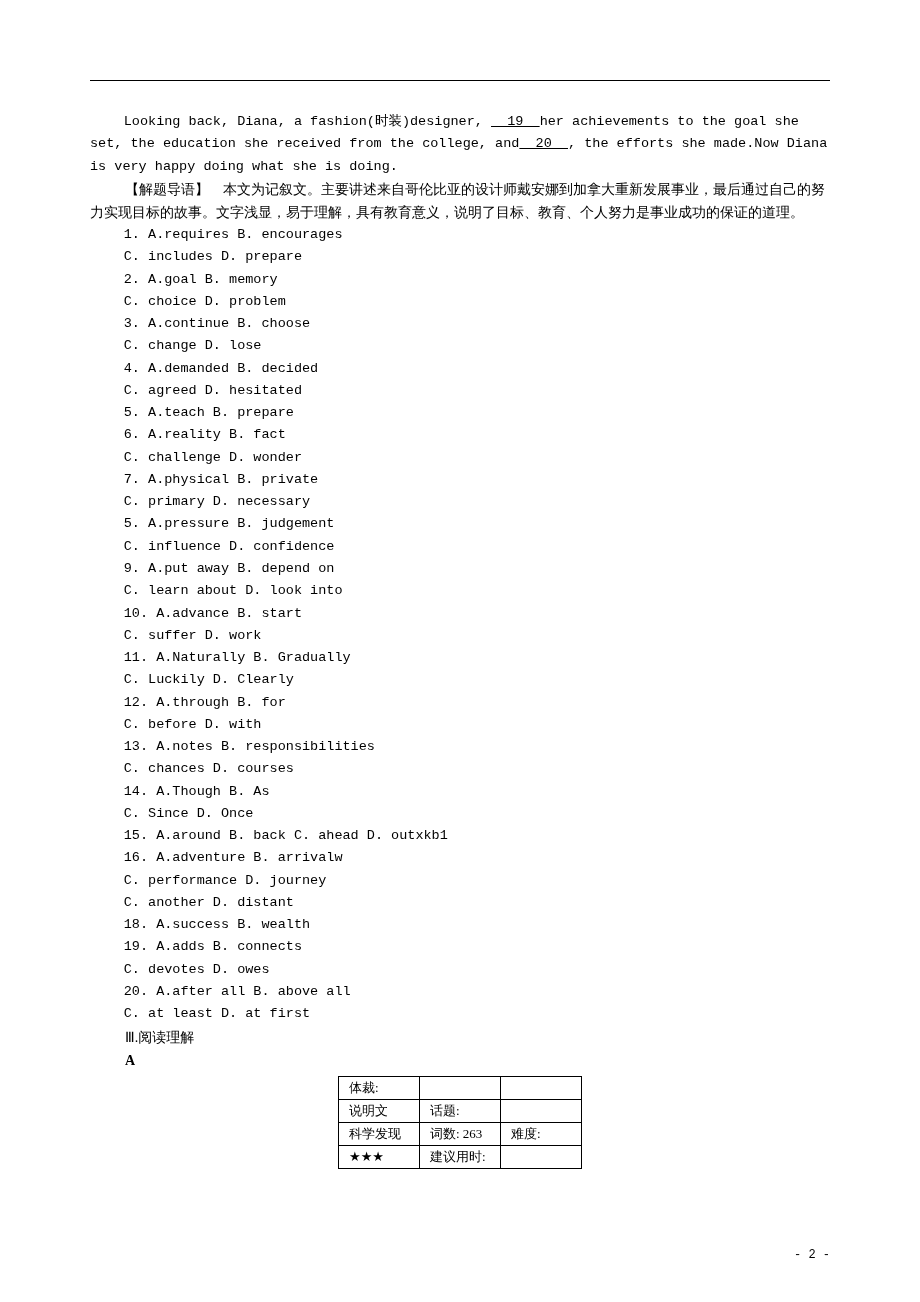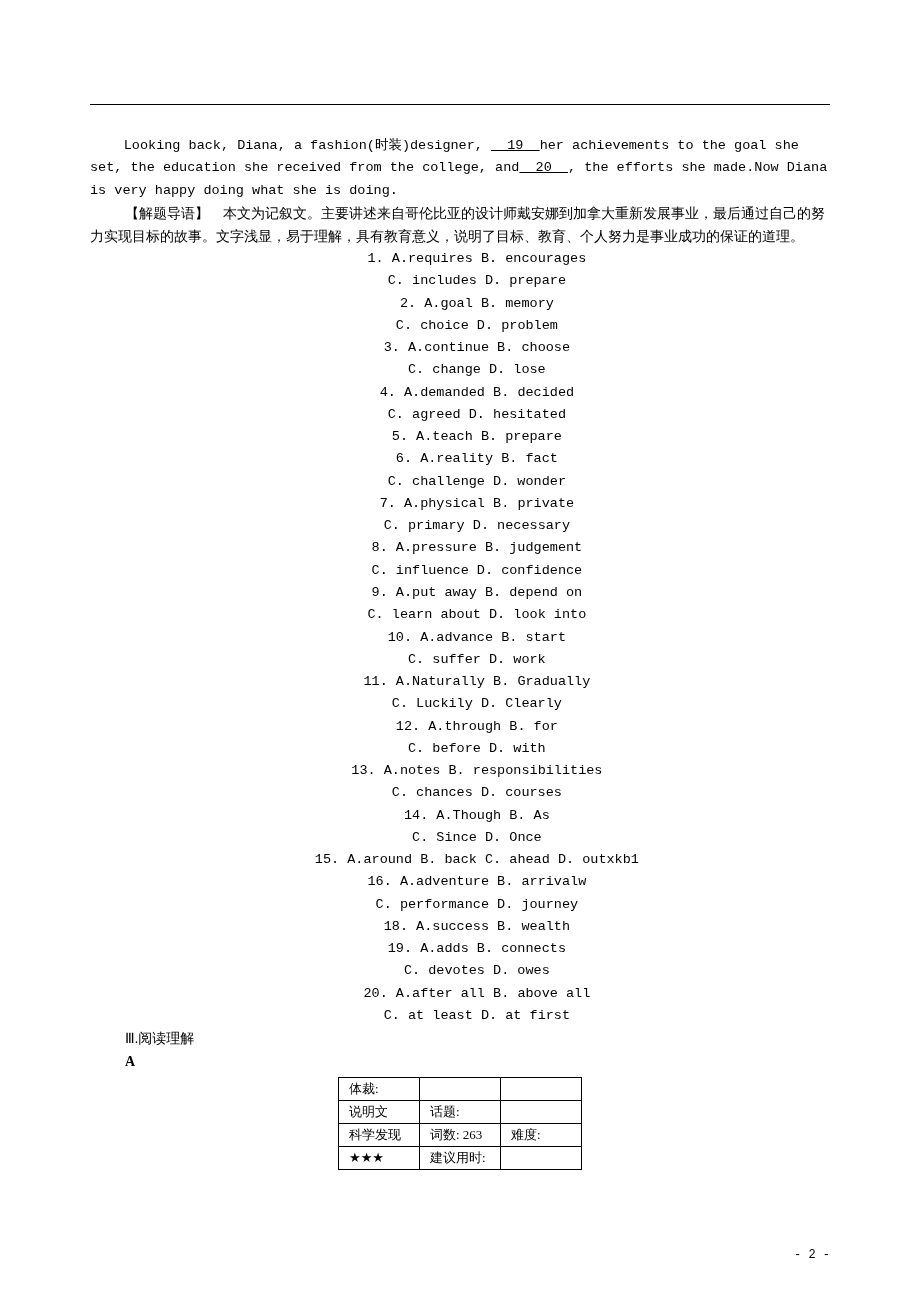--- a/index.html
+++ b/index.html
@@ -5,21 +5,21 @@
   body {
     margin: 0;
     padding: 0;
     background: #ffffff;
     font-family: "SimSun", "宋体", serif;
     font-size: 14px;
     color: #000000;
     width: 920px;
   }
   .page {
-    padding: 104px 90px 60px 90px;
+    padding: 80px 90px 60px 90px;
     box-sizing: border-box;
     position: relative;
     min-height: 1302px;
   }
   .hr-top {
     border: none;
     border-top: 1px solid #000;
     margin: 0 0 30px 0;
   }
   .line {
@@ -37,21 +37,20 @@
   }
   .blank {
     text-decoration: underline;
     white-space: pre;
   }
   .bold {
     font-weight: bold;
   }
   .options-block .line {
     text-indent: 2.5em;
-    text-align: center;
   }
   table.info {
     border-collapse: collapse;
     margin: 4px auto 0 auto;
   }
   table.info td {
     border: 1px solid #000;
     padding: 2px 10px;
     font-size: 13px;
     min-width: 60px;
@@ -85,37 +84,38 @@
     <div class="line">C. choice  D. problem</div>
     <div class="line">3. A.continue  B. choose</div>
     <div class="line">C. change  D. lose</div>
     <div class="line">4. A.demanded  B. decided</div>
     <div class="line">C. agreed  D. hesitated</div>
     <div class="line">5. A.teach  B. prepare</div>
     <div class="line">6. A.reality  B. fact</div>
     <div class="line">C. challenge  D. wonder</div>
     <div class="line">7. A.physical  B. private</div>
     <div class="line">C. primary  D. necessary</div>
-    <div class="line">8. A.pressure  B. judgement</div>
+    <div class="line">5. A.pressure  B. judgement</div>
     <div class="line">C. influence  D. confidence</div>
     <div class="line">9. A.put away  B. depend on</div>
     <div class="line">C. learn about  D. look into</div>
     <div class="line">10. A.advance  B. start</div>
     <div class="line">C. suffer  D. work</div>
     <div class="line">11. A.Naturally  B. Gradually</div>
     <div class="line">C. Luckily  D. Clearly</div>
     <div class="line">12. A.through  B. for</div>
     <div class="line">C. before  D. with</div>
     <div class="line">13. A.notes  B. responsibilities</div>
     <div class="line">C. chances  D. courses</div>
     <div class="line">14. A.Though  B. As</div>
     <div class="line">C. Since  D. Once</div>
     <div class="line">15. A.around    B. back  C. ahead  D. outxkb1</div>
     <div class="line">16. A.adventure  B. arrivalw</div>
     <div class="line">C. performance  D. journey</div>
+    <div class="line">C. another  D. distant</div>
     <div class="line">18. A.success  B. wealth</div>
     <div class="line">19. A.adds  B. connects</div>
     <div class="line">C. devotes  D. owes</div>
     <div class="line">20. A.after all  B. above all</div>
     <div class="line">C. at least  D. at first</div>
   </div>
 
   <div class="line indent chinese">Ⅲ.阅读理解</div>
   <div class="line indent chinese bold">A</div>
 

